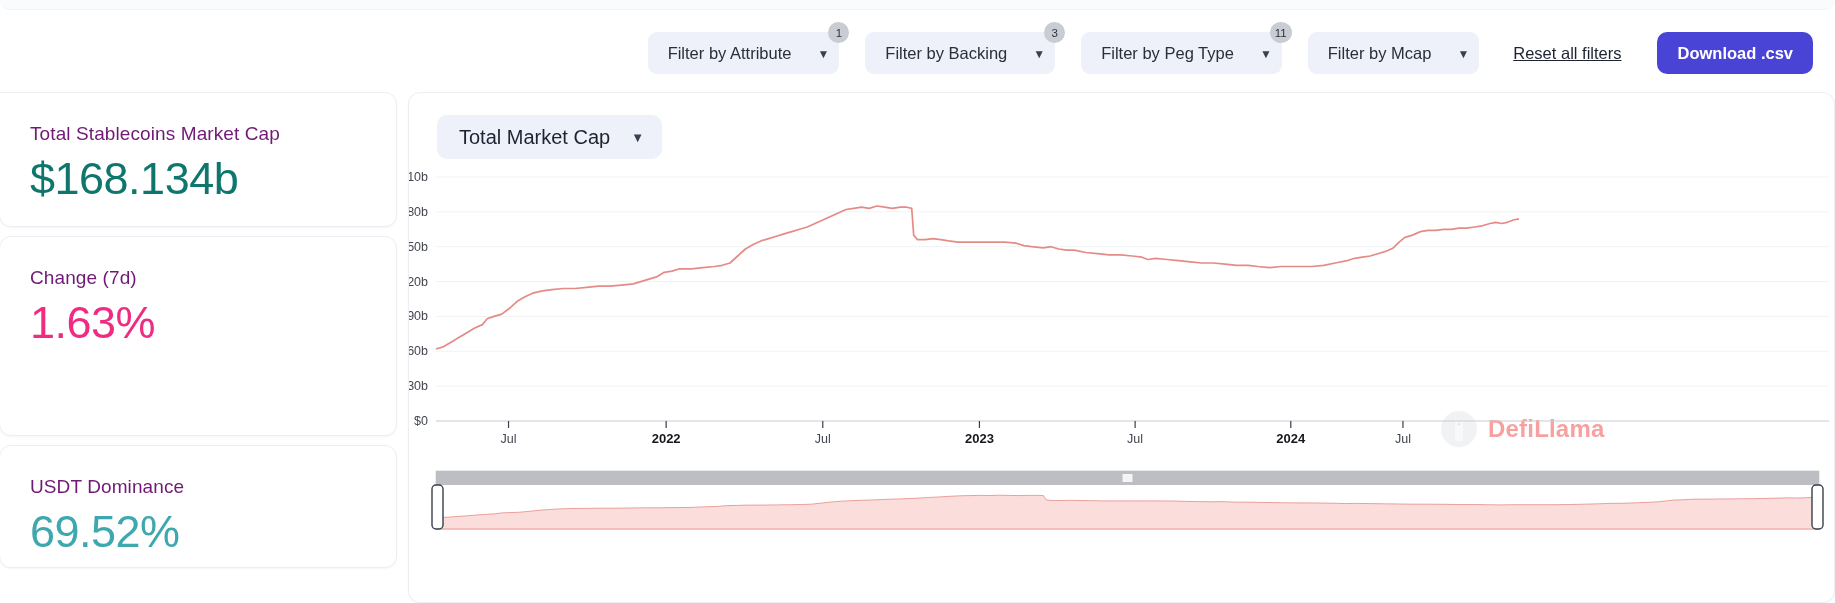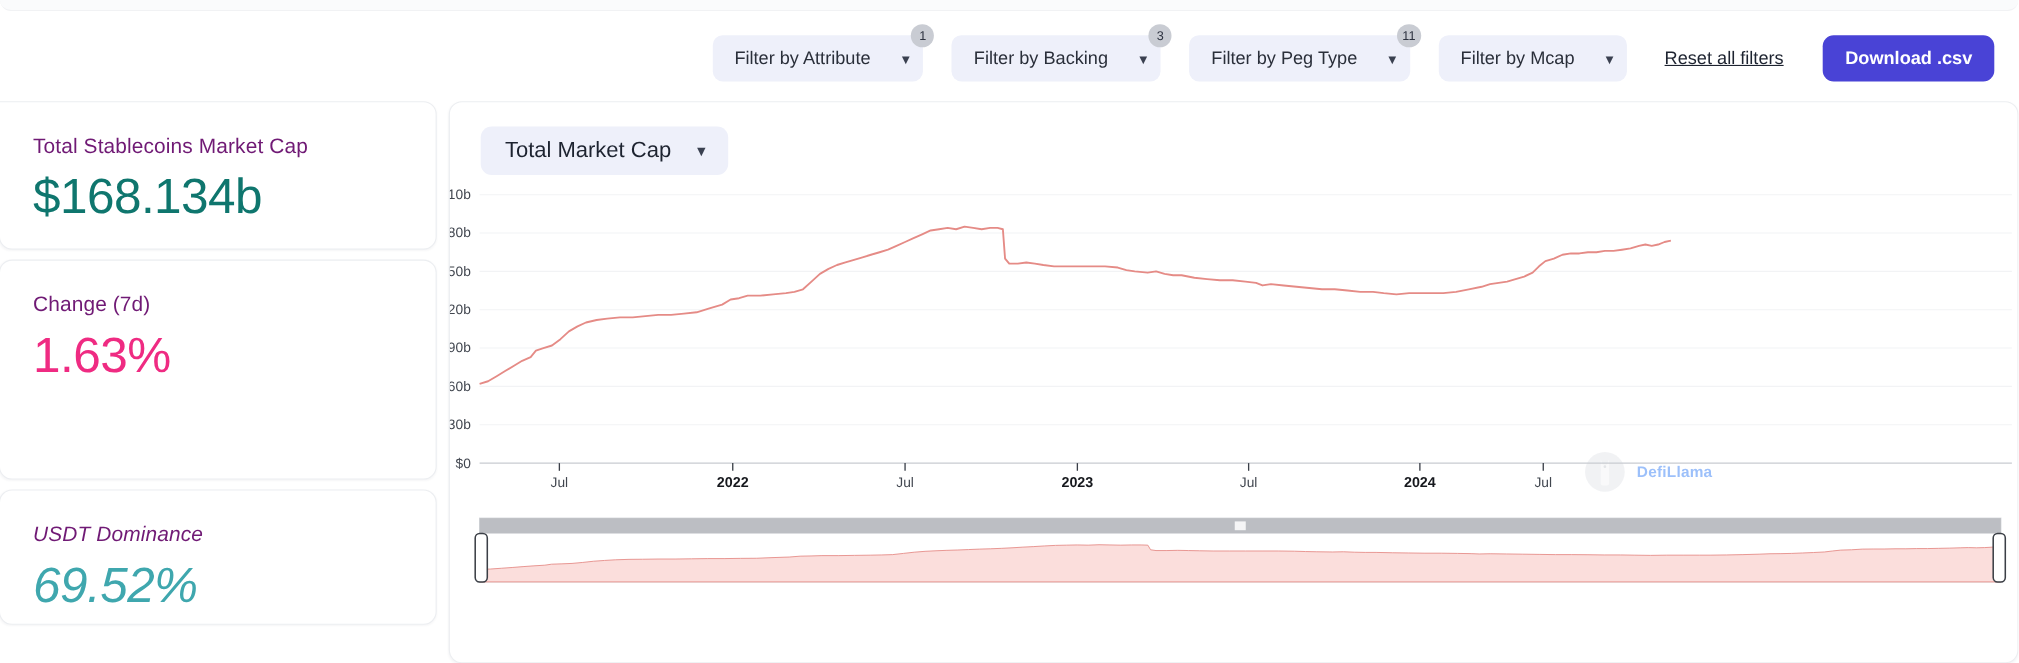--- a/index.html
+++ b/index.html
@@ -83,21 +83,21 @@
     width: 398px;
     background: #ffffff;
     border: 1px solid #eceef1;
     border-radius: 12px;
     box-shadow: 0 1px 2px rgba(16,24,40,0.04);
     padding: 30px 30px 26px 30px;
     margin-bottom: 9px;
   }
   .stat-card.c1 { height: 135px; border-top-left-radius: 0; border-bottom-left-radius: 12px; margin-left:-1px; }
   .stat-card.c2 { height: 200px; margin-left:-1px; }
-  .stat-card.c3 { height: 123px; margin-left:-1px;font-style:italic; }
+  .stat-card.c3 { height: 123px; margin-left:-1px; }
   .stat-label {
     font-size: 19px; color: #701a75; letter-spacing: .1px;
     margin-bottom: 10px;
   }
   .stat-value {
     font-size: 45px; letter-spacing: -0.5px; line-height: 1.05;
   }
   .v-blue { color: #0f766e; }
   .v-pink { color: #ef2b82; }
   .v-teal { color: #3fa7ae; }
@@ -124,21 +124,21 @@
   .chart-select .chev { font-size: 13px; color:#3a4050; }
 
   .plot { position: absolute; left: 0; top: 78px; width: 1427px; height: 433px; }
   .plot svg { display:block; }
 
   .wm {
     position: absolute; left: 1031px; top: 317px;
     display: flex; align-items: center; gap: 10px;
     opacity: .5; pointer-events: none;
   }
-  .wm-text { font-size: 14px; font-weight: bold; color: #3b82f6; letter-spacing: .2px; }
+  .wm-text { font-size: 24px; font-weight: bold; color: #ef4444; letter-spacing: .2px; }
 
   .axis-text { font-size: 12.5px; fill: #41464f; font-family: "Liberation Sans", sans-serif; }
   .axis-text-b { font-size: 13px; fill: #16181d; font-weight: bold; font-family: "Liberation Sans", sans-serif; }
 </style>
 </head>
 <body>
 
 <div id="root">
 
   <div class="top-strip"></div>

